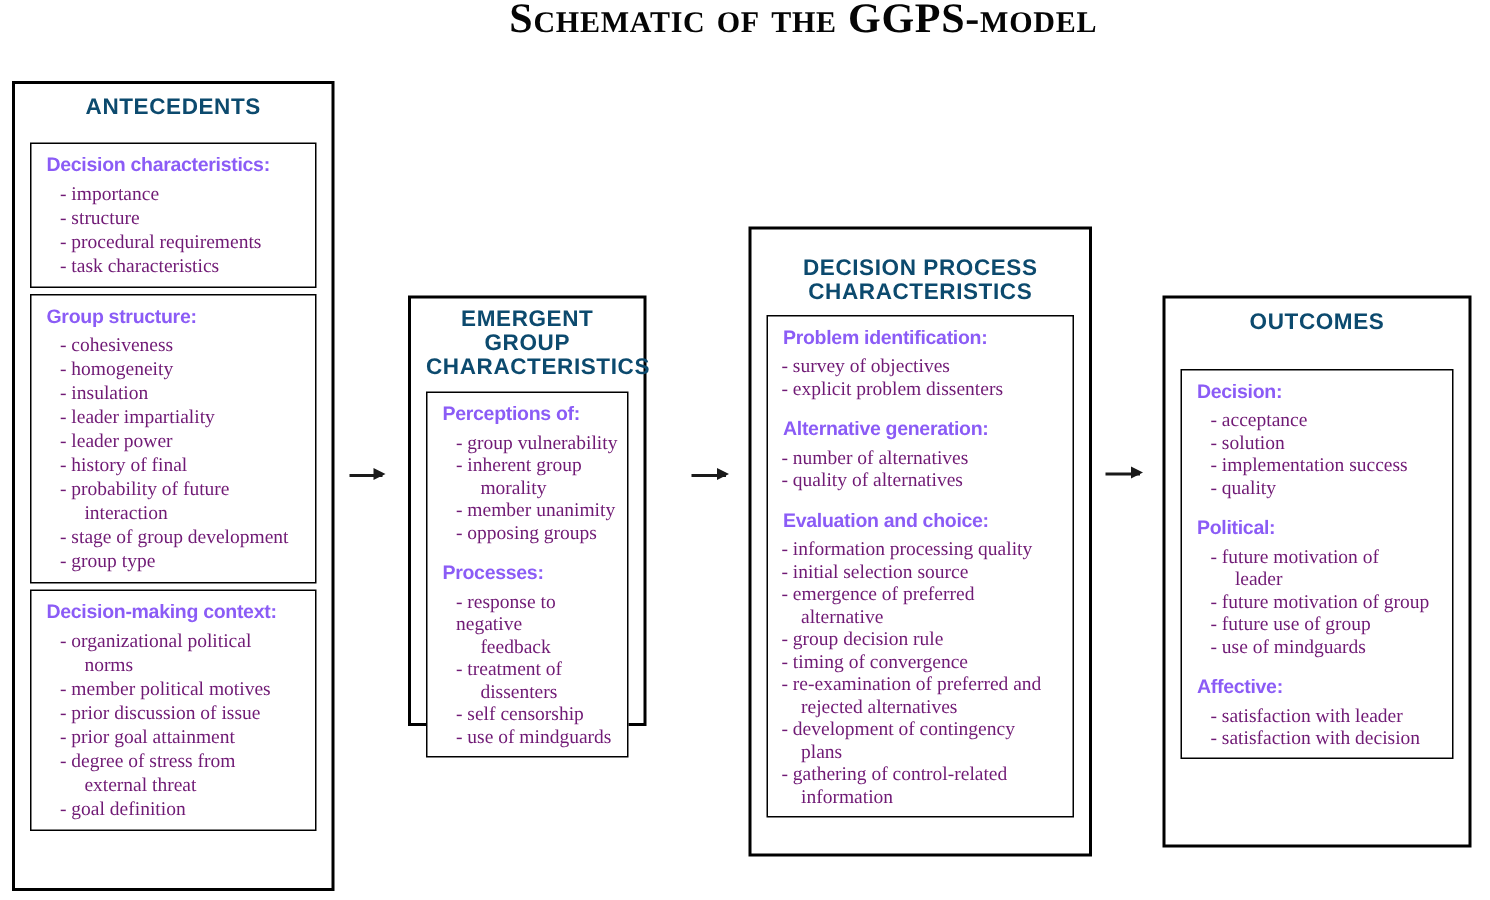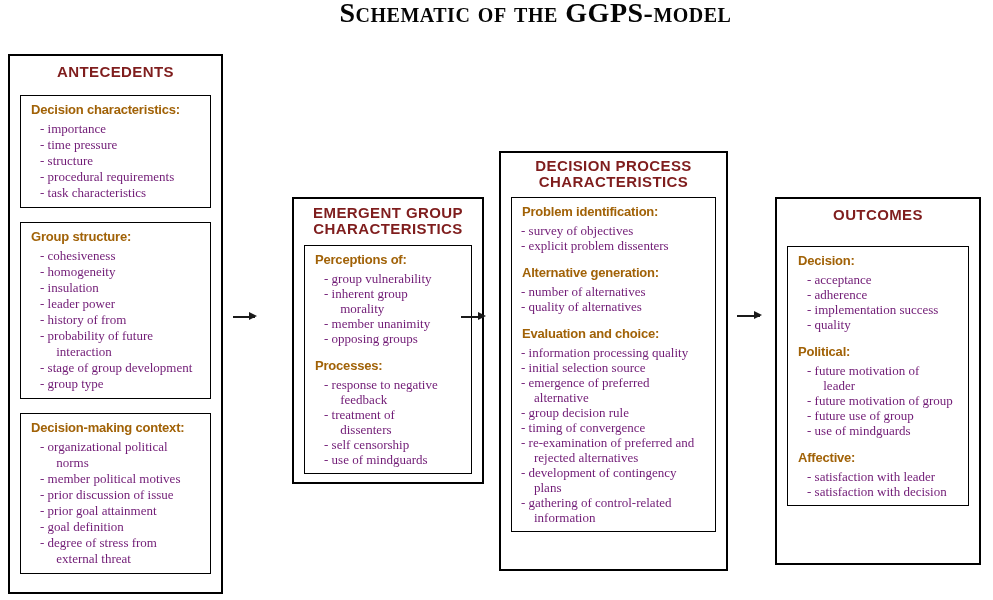--- a/index.html
+++ b/index.html
@@ -29,52 +29,52 @@
     letter-spacing: 0.5px;
     color: #050505;
   }
   .colbox {
     position: absolute;
     border: 2px solid #000000;
     background: #ffffff;
     padding: 8px 10px 0 10px;
   }
   .col-antecedents { left: 8px;   top: 54px;  width: 215px; height: 540px; }
-  .col-emergent    { left: 272px; top: 197px; width: 192px; height: 287px; padding-top: 6px; margin-left: 20px; }
-  .col-process     { left: 499px; top: 151px; width: 229px; height: 420px; padding-top: 5px; }
+  .col-emergent    { left: 272px; top: 197px; width: 159px; height: 287px; padding-top: 6px; }
+  .col-process     { left: 499px; top: 151px; width: 229px; height: 420px; padding-top: 18px; }
   .col-outcomes    { left: 775px; top: 197px; width: 206px; height: 368px; }
   .colhead {
     margin: 0;
     font-family: "Liberation Sans", sans-serif;
     font-weight: bold;
     font-size: 15px;
     line-height: 16px;
     text-align: center;
     white-space: pre-line;
     letter-spacing: 0.4px;
-    color: #7f1d1d;
+    color: #0c4a6e;
   }
   .col-antecedents .colhead { margin-bottom: 15px; }
   .col-emergent   .colhead { margin-bottom: 8px; }
   .col-process    .colhead { margin-bottom: 7px; }
   .col-outcomes   .colhead { margin-bottom: 23px; }
   .subbox {
     border: 1px solid #000000;
     background: #ffffff;
     padding: 6px 3px 6px 8px;
   }
-  .subbox + .subbox { margin-top: 14px; }
+  .subbox + .subbox { margin-top: 4px; }
   .sechead {
     margin: 0 0 4px 2px;
     font-family: "Liberation Sans", sans-serif;
     font-weight: bold;
     font-size: 13px;
     line-height: 15px;
     letter-spacing: -0.2px;
-    color: #a16207;
+    color: #8b5cf6;
   }
   .sechead:not(:first-child) { margin-top: 12px; }
   .items { padding-left: 11px; }
   .col-process .items { padding-left: 1px; }
   .item {
     font-family: "Liberation Serif", serif;
     font-size: 13px;
     line-height: 15px;
     white-space: pre-wrap;
     color: #701a75;
@@ -104,51 +104,51 @@
 
 <div class="canvas">
   <h1 class="title">Schematic of the GGPS-model</h1>
   <div id="columns-root">
       <section class="colbox col-antecedents">
         <h2 class="colhead">ANTECEDENTS</h2>
         <div class="subbox">
           <h3 class="sechead">Decision characteristics:</h3>
           <div class="items">
             <div class="item">- importance</div>
-            <div class="item">- time pressure</div>
             <div class="item">- structure</div>
             <div class="item">- procedural requirements</div>
             <div class="item">- task characteristics</div>
           </div>
         </div>
         <div class="subbox">
           <h3 class="sechead">Group structure:</h3>
           <div class="items">
             <div class="item">- cohesiveness</div>
             <div class="item">- homogeneity</div>
             <div class="item">- insulation</div>
+            <div class="item">- leader impartiality</div>
             <div class="item">- leader power</div>
-            <div class="item">- history of from</div>
+            <div class="item">- history of final</div>
             <div class="item">- probability of future
      interaction</div>
             <div class="item">- stage of group development</div>
             <div class="item">- group type</div>
           </div>
         </div>
         <div class="subbox">
           <h3 class="sechead">Decision-making context:</h3>
           <div class="items">
             <div class="item">- organizational political
      norms</div>
             <div class="item">- member political motives</div>
             <div class="item">- prior discussion of issue</div>
             <div class="item">- prior goal attainment</div>
-            <div class="item">- goal definition</div>
             <div class="item">- degree of stress from
      external threat</div>
+            <div class="item">- goal definition</div>
           </div>
         </div>
       </section>
       <section class="colbox col-emergent">
         <h2 class="colhead">EMERGENT GROUP
 CHARACTERISTICS</h2>
         <div class="subbox">
           <h3 class="sechead">Perceptions of:</h3>
           <div class="items">
             <div class="item">- group vulnerability</div>
@@ -198,21 +198,21 @@
     information</div>
           </div>
         </div>
       </section>
       <section class="colbox col-outcomes">
         <h2 class="colhead">OUTCOMES</h2>
         <div class="subbox">
           <h3 class="sechead">Decision:</h3>
           <div class="items">
             <div class="item">- acceptance</div>
-            <div class="item">- adherence</div>
+            <div class="item">- solution</div>
             <div class="item">- implementation success</div>
             <div class="item">- quality</div>
           </div>
           <h3 class="sechead">Political:</h3>
           <div class="items">
             <div class="item">- future motivation of
      leader</div>
             <div class="item">- future motivation of group</div>
             <div class="item">- future use of group</div>
             <div class="item">- use of mindguards</div>

